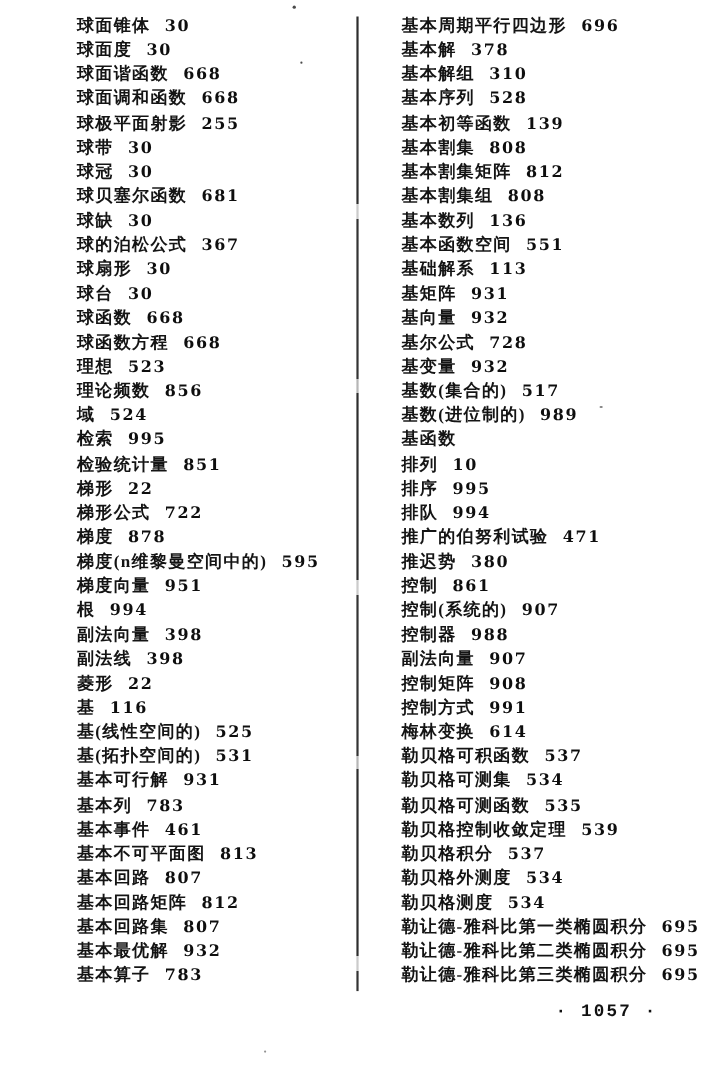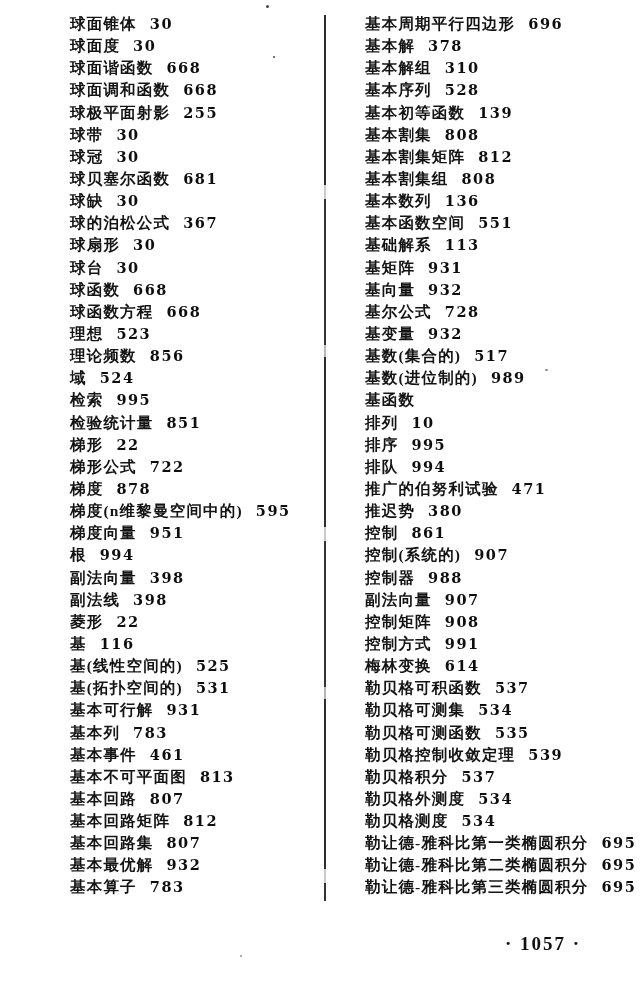--- a/index.html
+++ b/index.html
@@ -55,23 +55,23 @@
       to bottom,
       #2e2e2e 0px, #2e2e2e 170px,
       rgba(46,46,46,0.25) 170px, rgba(46,46,46,0.25) 184px,
       #343434 184px, #343434 330px,
       rgba(46,46,46,0.35) 330px, rgba(46,46,46,0.35) 342px
     );
   }
   .footer {
     position: absolute;
     left: 505px;
-    top: 933px;
-    font-family: Liberation Serif, serif;
-    font-size: 19px;
+    top: 911px;
+    font-family: Liberation Mono, monospace;
+    font-size: 16px;
     font-weight: 700;
     letter-spacing: 2px;
     color: #111;
   }
   .speck {
     position: absolute;
     background: #4a4a4a;
     border-radius: 50%;
   }
   .speck.s1 { left: 266px; top: 5px;  width: 3px; height: 3px; }

